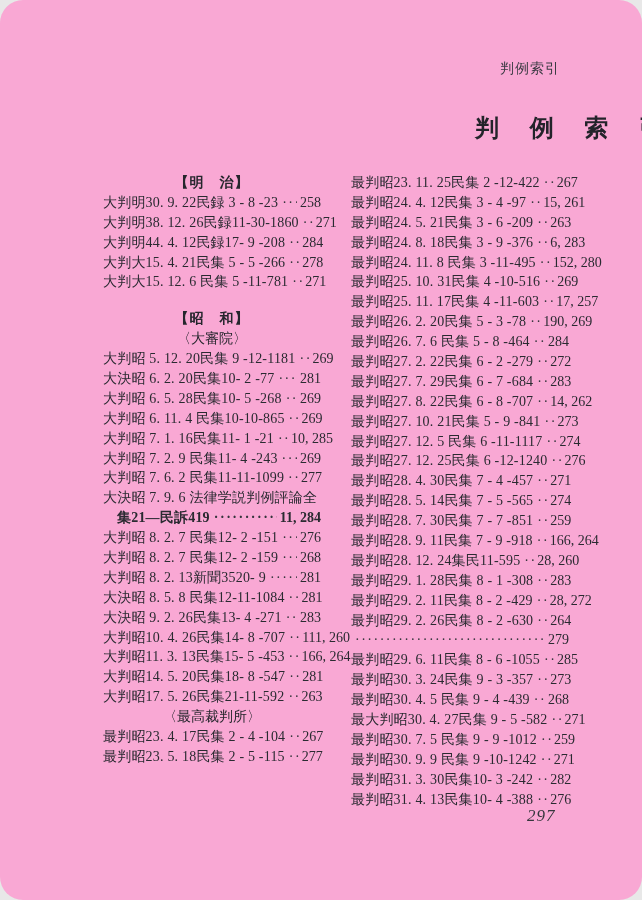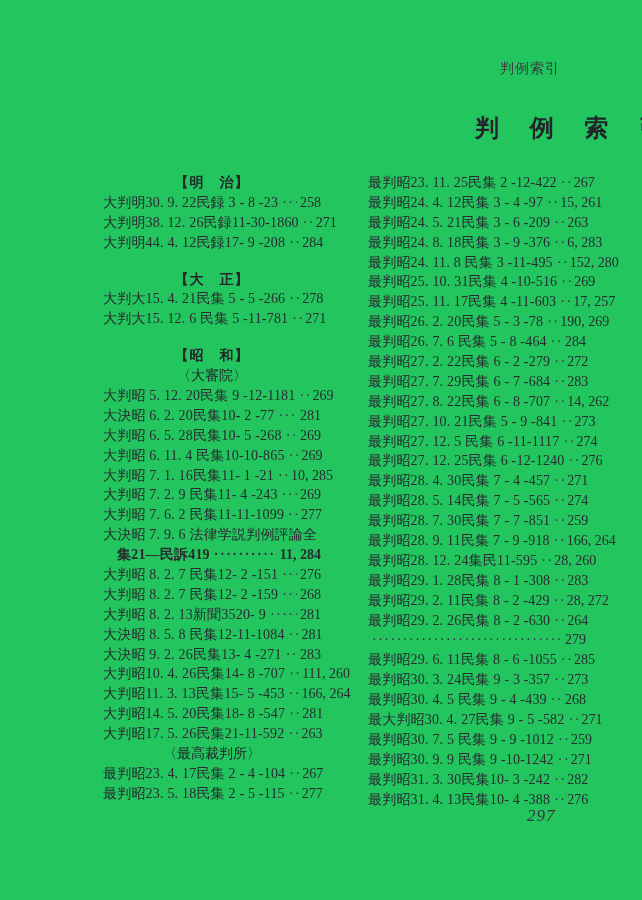--- a/index.html
+++ b/index.html
@@ -4,25 +4,26 @@
 <style>
   html, body {
     margin: 0;
     padding: 0;
     background: #e8e8e8;
   }
   .page {
     position: relative;
     width: 642px;
     height: 900px;
-    background: #22c55e;
+    background: #f9a8d4;
     color: #2a2a31;
     font-family: "Liberation Serif", "DejaVu Serif", serif;
     overflow: hidden;
     margin: 0 auto;
+    border-radius: 23px;
   }
   .running-header {
     position: absolute;
     top: 60px;
     right: 82px;
     font-size: 14px;
     letter-spacing: 1px;
     color: #3a3a42;
   }
   .doc-title {
@@ -38,21 +39,21 @@
     text-indent: 12px; 
     color: #23232a;
     margin-left: 33px;
   }
   .columns {
     position: absolute;
     top: 173px;
     left: 103px;
     width: 467px;
     display: flex;
-    gap: 47px;
+    gap: 30px;
   }
   .col {
     width: 218px;
     flex: 0 0 218px;
   }
   .entry, .section-header, .subsection-header {
     font-size: 14px;
     line-height: 19.9px;
     height: 19.9px;
     white-space: nowrap;
@@ -125,21 +126,20 @@
         <div class="entry">
           <span class="citation">大判明38. 12. 26民録11-30-1860</span>
           <span class="leader">················································································</span>
           <span class="pageref">271</span>
         </div>
         <div class="entry">
           <span class="citation">大判明44. 4. 12民録17- 9 -208</span>
           <span class="leader">················································································</span>
           <span class="pageref">284</span>
         </div>
-        <div class="section-header">【大　正】</div>
         <div class="entry">
           <span class="citation">大判大15. 4. 21民集 5 - 5 -266</span>
           <span class="leader">················································································</span>
           <span class="pageref">278</span>
         </div>
         <div class="entry">
           <span class="citation">大判大15. 12. 6 民集 5 -11-781</span>
           <span class="leader">················································································</span>
           <span class="pageref">271</span>
         </div>

